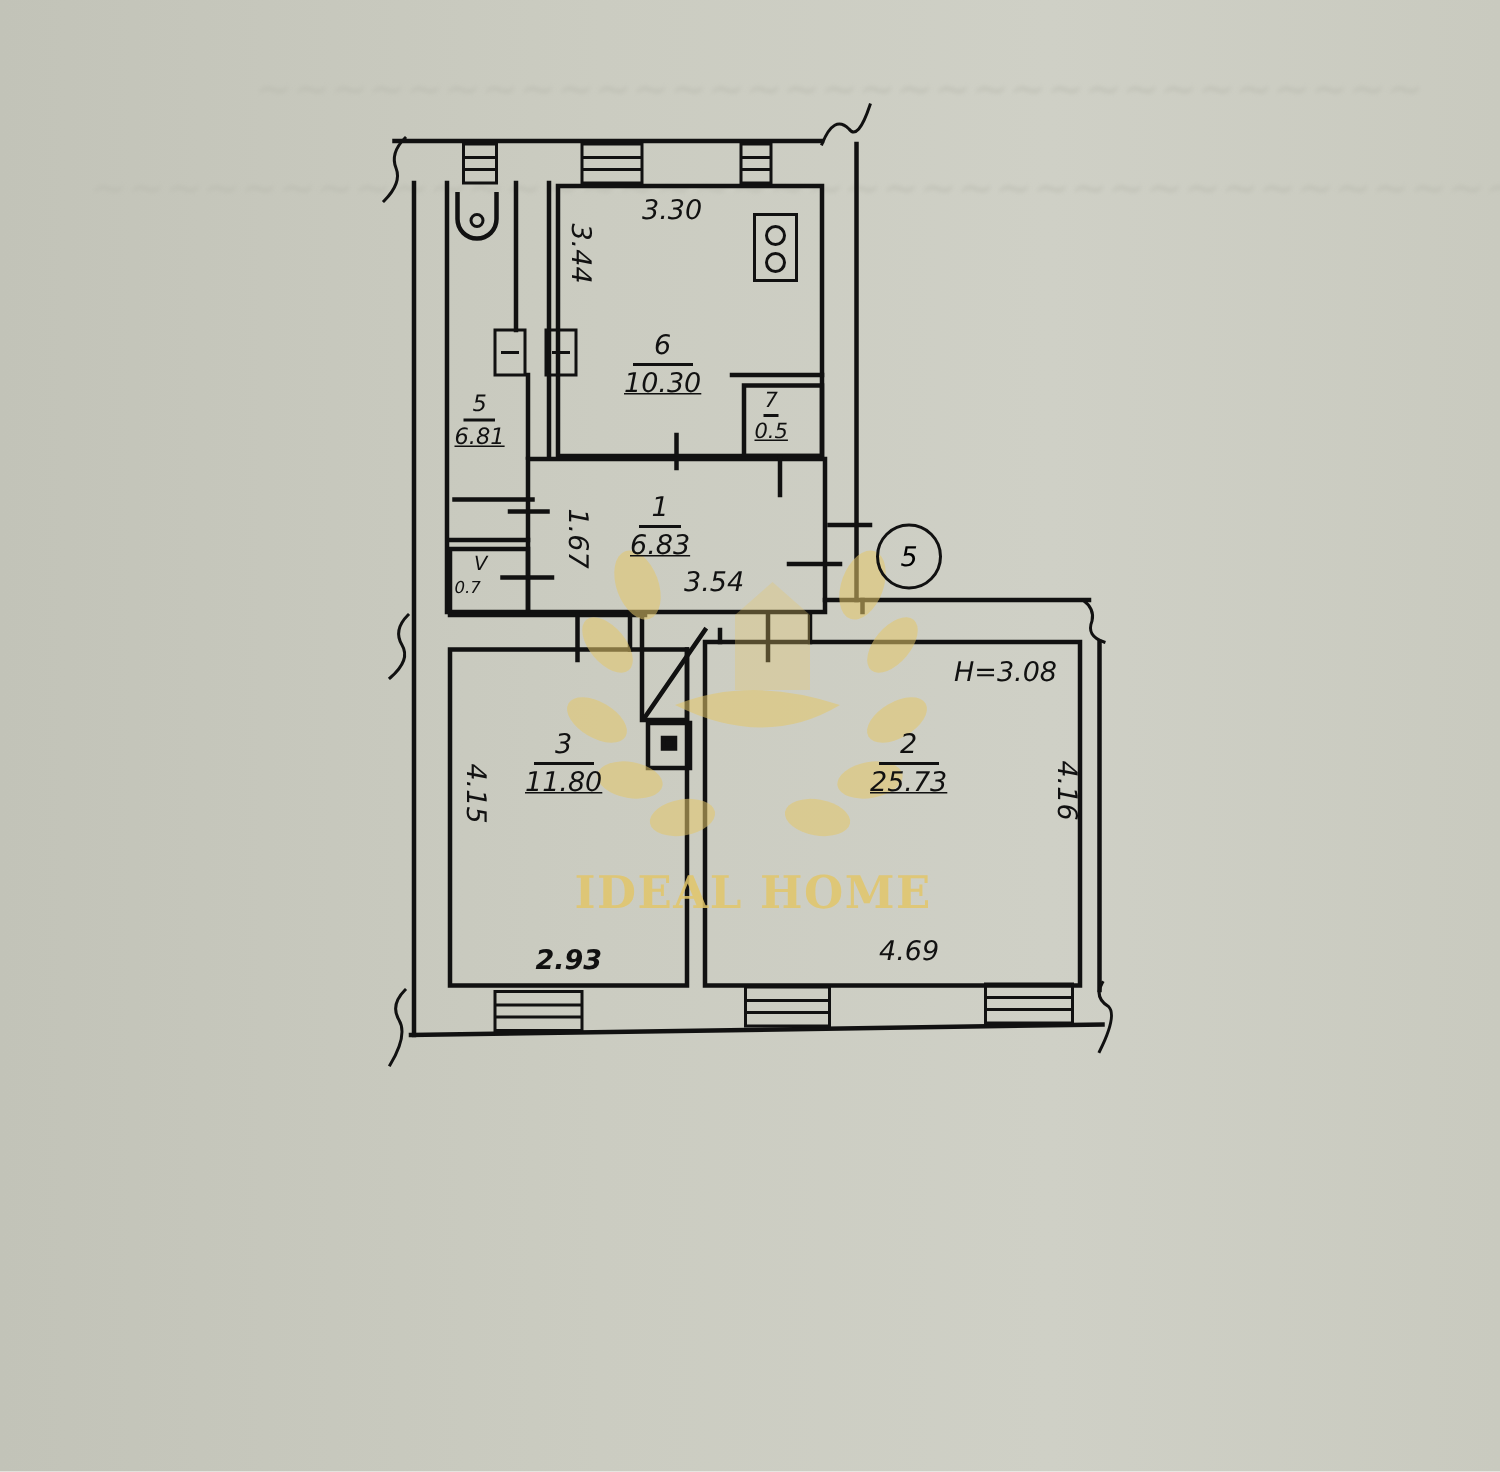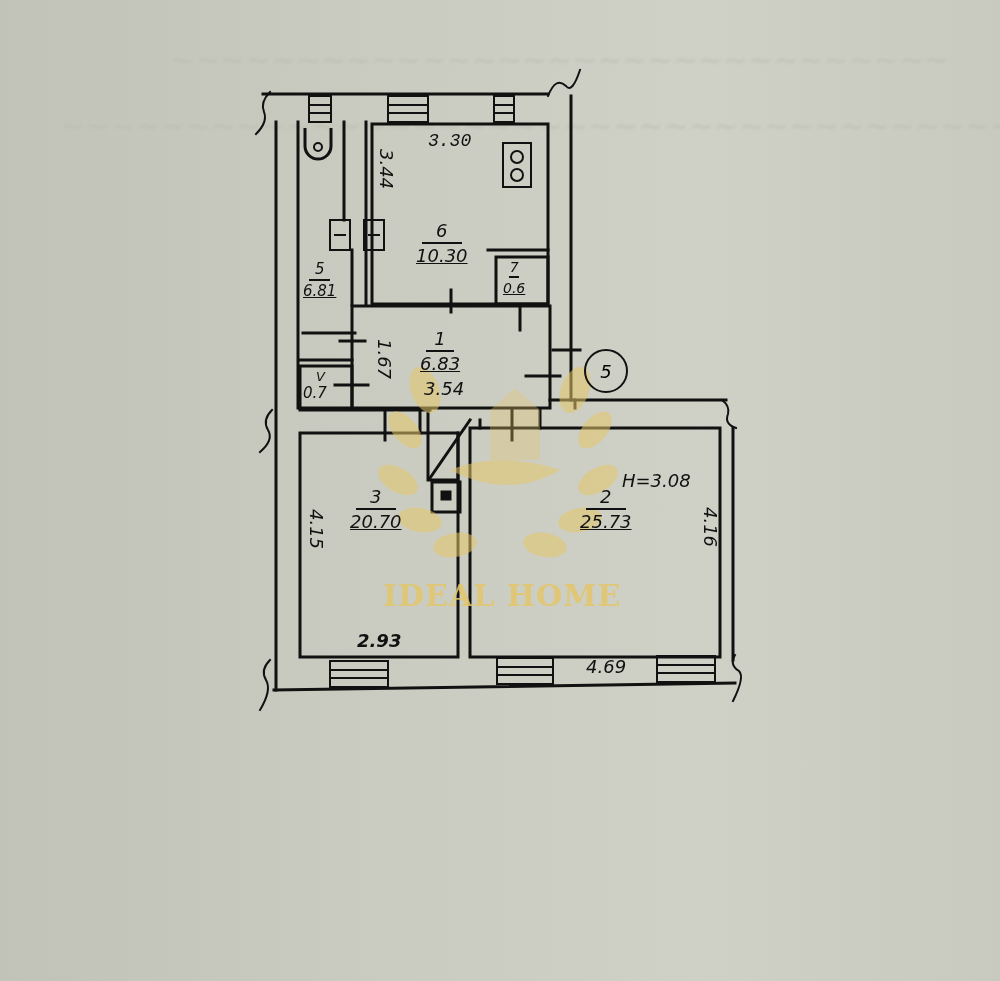--- a/index.html
+++ b/index.html
@@ -142,57 +142,57 @@
     <ellipse cx="575" cy="390" rx="14" ry="24" transform="rotate(20 575 390)"></ellipse>
     <ellipse cx="595" cy="430" rx="12" ry="22" transform="rotate(40 595 430)"></ellipse>
     <ellipse cx="598" cy="480" rx="12" ry="22" transform="rotate(60 598 480)"></ellipse>
     <ellipse cx="580" cy="520" rx="12" ry="22" transform="rotate(80 580 520)"></ellipse>
     <ellipse cx="545" cy="545" rx="12" ry="22" transform="rotate(100 545 545)"></ellipse>
     <path d="M450 470 q50 -20 110 0 q-50 30 -110 0z"></path>
     <path d="M490 410 l25 -22 l25 22 v50 h-50z" opacity="0.6"></path>
   </g>
 </svg>
 
-<div class="lbl" style="left:428px;top:132px;font-family:Liberation Mono, monospace;">3.30</div>
+<div class="lbl" style="left:428px;top:132px;">3.30</div>
 <div class="lbl rot" style="left:366px;top:160px;">3.44</div>
 
 <div class="lbl frac" style="left:416px;top:222px;">
   <span class="num">6</span>
   <span class="den">10.30</span>
 </div>
 <div class="lbl frac" style="left:503px;top:260px;font-size:14px;">
   <span class="num">7</span>
-  <span class="den">0.6</span>
+  <span class="den">0.5</span>
 </div>
 <div class="lbl frac" style="left:303px;top:262px;font-size:15px;">
   <span class="num">5</span>
   <span class="den">6.81</span>
 </div>
 <div class="lbl" style="left:316px;top:370px;font-size:13px;">V</div>
-<div class="lbl" style="left:303px;top:386px;font-size:15px;">0.7</div>
+<div class="lbl" style="left:303px;top:386px;font-size:11px;">0.7</div>
 
 <div class="lbl frac" style="left:420px;top:330px;">
   <span class="num">1</span>
   <span class="den">6.83</span>
 </div>
-<div class="lbl" style="left:424px;top:380px;text-align:right;">3.54</div>
+<div class="lbl" style="left:456px;top:380px;text-align:right;">3.54</div>
 <div class="lbl rot" style="left:364px;top:350px;">1.67</div>
 
 <div class="circle5">
     <span>5</span>
   </div>
-<div class="lbl" style="left:622px;top:440px;margin-top:32px;">H=3.08</div>
+<div class="lbl" style="left:636px;top:440px;">H=3.08</div>
 
 <div class="lbl frac" style="left:350px;top:488px;">
   <span class="num">3</span>
-  <span class="den">20.70</span>
+  <span class="den">11.80</span>
 </div>
 <div class="lbl rot" style="left:296px;top:520px;">4.15</div>
 <div class="lbl" style="left:357px;top:632px;font-weight:bold;">2.93</div>
 
 <div class="lbl frac" style="left:580px;top:488px;">
   <span class="num">2</span>
   <span class="den">25.73</span>
 </div>
 <div class="lbl rot" style="left:690px;top:518px;">4.16</div>
-<div class="lbl" style="left:586px;top:626px;margin-top:32px;">4.69</div>
+<div class="lbl" style="left:586px;top:626px;">4.69</div>
 
 <div class="wm-text">IDEAL HOME</div>
 
 </body></html>

